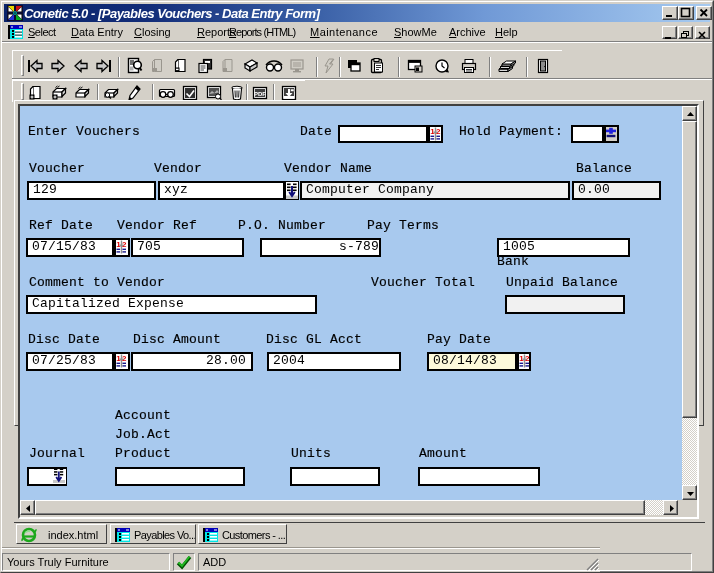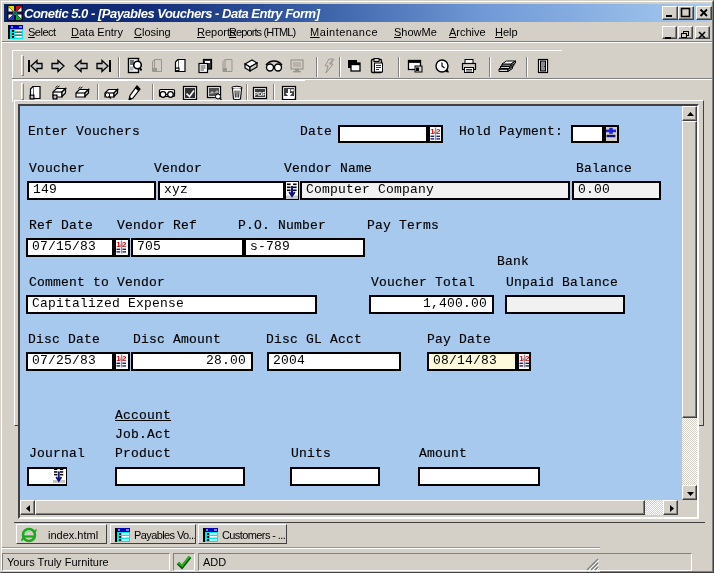--- a/index.html
+++ b/index.html
@@ -354,21 +354,21 @@
      <rect x="1" y="3.6" width="10" height="2.6" fill="#2222dd"></rect>
             <rect x="4.2" y="1.8" width="3.6" height="6" fill="#2222dd"></rect>
      <rect x="1.6" y="8.8" width="8.8" height="2.4" fill="#10107a"></rect>
           </svg>
         </div>
 
    <div class="lbl" style="left:9px;top:56px;">Voucher</div>
    <div class="lbl" style="left:134px;top:56px;">Vendor</div>
    <div class="lbl" style="left:264px;top:56px;">Vendor Name</div>
    <div class="lbl" style="left:556px;top:56px;">Balance</div>
-   <div class="fld" style="left:7px;top:75px;width:129px;">149</div>
+   <div class="fld" style="left:7px;top:75px;width:129px;">129</div>
    <div class="fld" style="left:138px;top:75px;width:127px;">xyz</div>
    <div class="lkbtn" style="left:265px;top:75px;width:14px;height:19px;">
           <svg width="12" height="17" viewBox="0 0 12 17">
      <rect x="0" y="0" width="12" height="17" fill="#fff"></rect>
      <rect x="1" y="1.5" width="3.6" height="1.6" fill="#000"></rect>
             <rect x="7" y="1.5" width="3.6" height="1.6" fill="#000"></rect>
      <rect x="1" y="4.5" width="3.6" height="1.6" fill="#000"></rect>
             <rect x="7" y="4.5" width="3.6" height="1.6" fill="#000"></rect>
      <rect x="1" y="7.5" width="3.6" height="1.6" fill="#000"></rect>
             <rect x="7" y="7.5" width="3.6" height="1.6" fill="#000"></rect>
@@ -391,27 +391,27 @@
      <text x="6" y="7" font-family="Liberation Sans" font-size="8" font-weight="bold" fill="#e00000">2</text>
      <rect x="0.5" y="8.6" width="3.6" height="1.4" fill="#1a1a8c"></rect>
             <rect x="6.4" y="8.6" width="3.6" height="1.4" fill="#1a1a8c"></rect>
      <rect x="0.5" y="11.2" width="3.6" height="1.4" fill="#1a1a8c"></rect>
             <rect x="6.4" y="11.2" width="3.6" height="1.4" fill="#1a1a8c"></rect>
      <rect x="4.8" y="0.5" width="1.4" height="13" fill="#909090"></rect>
      <rect x="3.4" y="4.5" width="4.2" height="1.4" fill="#909090"></rect>
           </svg>
         </div>
    <div class="fld" style="left:111px;top:132px;width:113px;">705</div>
-   <div class="fld" style="left:224px;top:132px;width:121px;">s-789</div>
+   <div class="fld" style="left:240px;top:132px;width:121px;text-align:right;">s-789</div>
+   <div class="fld" style="left:477px;top:132px;width:133px;">1005</div>
 
    <div class="lbl" style="left:9px;top:170px;">Comment to Vendor</div>
    <div class="lbl" style="left:351px;top:170px;">Voucher Total</div>
    <div class="lbl" style="left:486px;top:170px;">Unpaid Balance</div>
    <div class="fld" style="left:6px;top:189px;width:291px;">Capitalized Expense</div>
-   <div class="fld num" style="left:349px;top:189px;width:125px;">1,400.00</div>
    <div class="fld ro" style="left:485px;top:189px;width:120px;"></div>
 
    <div class="lbl" style="left:8px;top:227px;">Disc Date</div>
    <div class="lbl" style="left:113px;top:227px;">Disc Amount</div>
    <div class="lbl" style="left:246px;top:227px;">Disc GL Acct</div>
    <div class="lbl" style="left:407px;top:227px;">Pay Date</div>
    <div class="fld" style="left:6px;top:246px;width:88px;">07/25/83</div>
    <div class="calbtn cb2" style="left:94px;top:246px;width:16px;">
           <svg width="11" height="14" viewBox="0 0 11 14">
      <text x="0.2" y="7" font-family="Liberation Sans" font-size="8" font-weight="bold" fill="#e00000">1</text>
@@ -433,21 +433,21 @@
      <text x="6" y="7" font-family="Liberation Sans" font-size="8" font-weight="bold" fill="#e00000">2</text>
      <rect x="0.5" y="8.6" width="3.6" height="1.4" fill="#1a1a8c"></rect>
             <rect x="6.4" y="8.6" width="3.6" height="1.4" fill="#1a1a8c"></rect>
      <rect x="0.5" y="11.2" width="3.6" height="1.4" fill="#1a1a8c"></rect>
             <rect x="6.4" y="11.2" width="3.6" height="1.4" fill="#1a1a8c"></rect>
      <rect x="4.8" y="0.5" width="1.4" height="13" fill="#909090"></rect>
      <rect x="3.4" y="4.5" width="4.2" height="1.4" fill="#909090"></rect>
           </svg>
         </div>
 
-   <div class="lbl" style="left:95px;top:303px;text-decoration:underline;">Account</div>
+   <div class="lbl" style="left:95px;top:303px;">Account</div>
    <div class="lbl" style="left:95px;top:322px;">Job.Act</div>
    <div class="lbl" style="left:9px;top:341px;">Journal</div>
    <div class="lbl" style="left:95px;top:341px;">Product</div>
    <div class="lbl" style="left:271px;top:341px;">Units</div>
    <div class="lbl" style="left:399px;top:341px;">Amount</div>
    <div class="fld" style="left:7px;top:361px;width:40px;"></div>
    <div class="lkbtn" style="left:34px;top:363px;width:12px;height:15px;border:none;background:#fff;">
           <svg width="12" height="15" viewBox="0 0 12 15">
      <rect x="1" y="0.5" width="3.4" height="1.5" fill="#000"></rect>
             <rect x="6.8" y="0.5" width="3.4" height="1.5" fill="#000"></rect>

